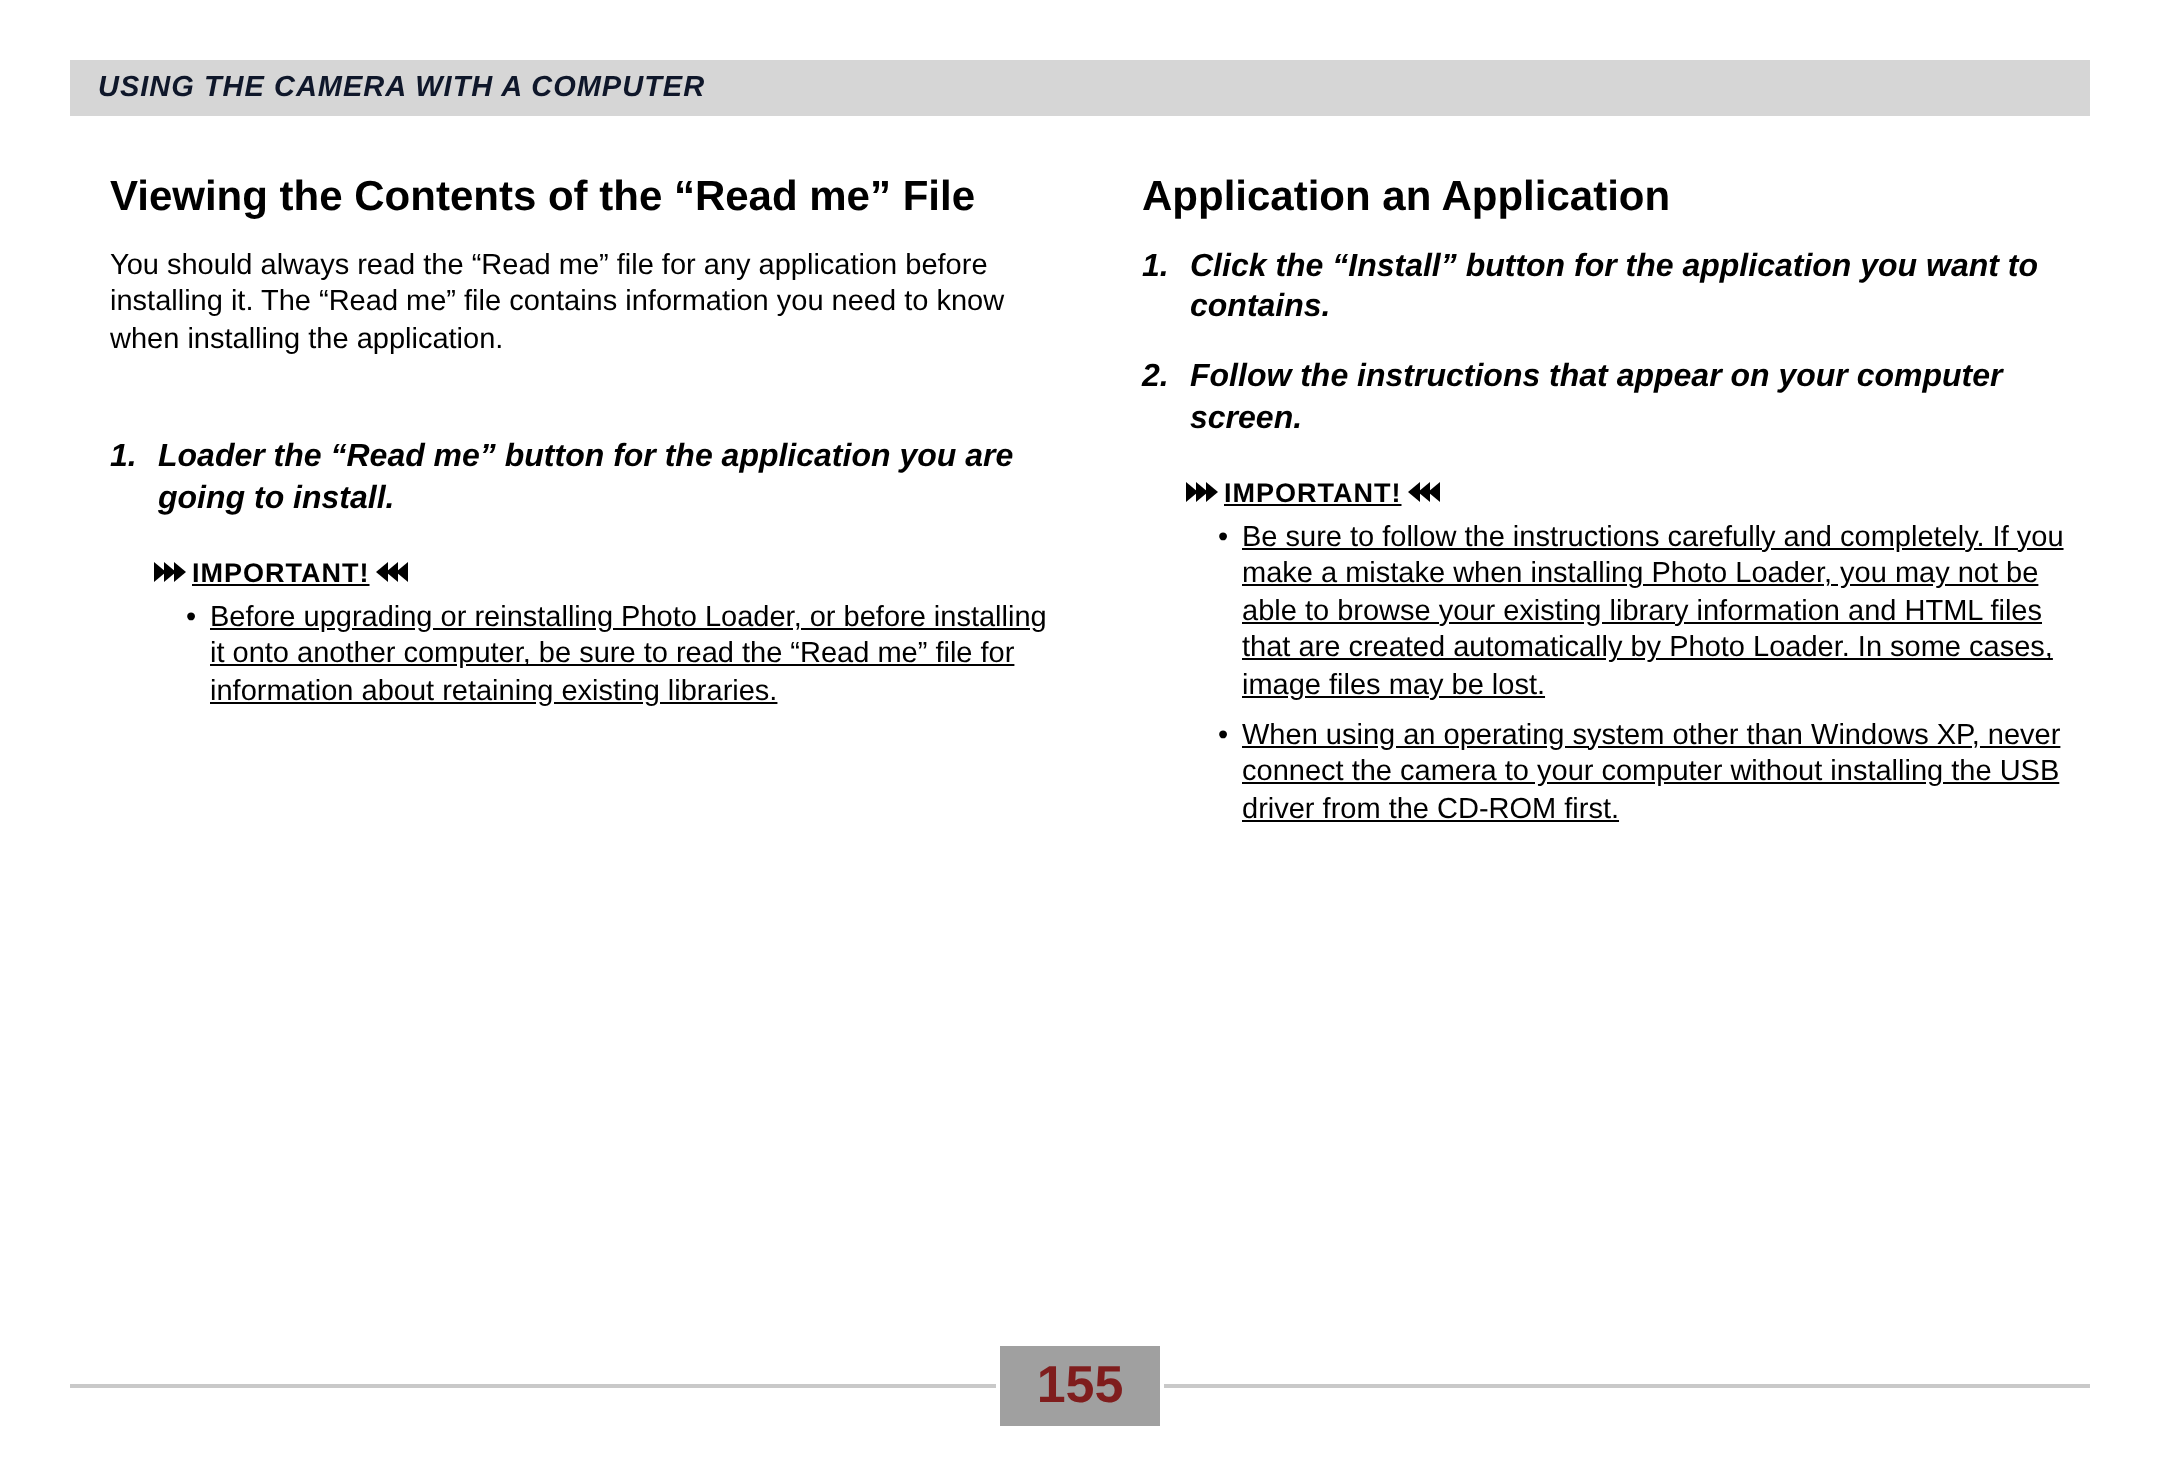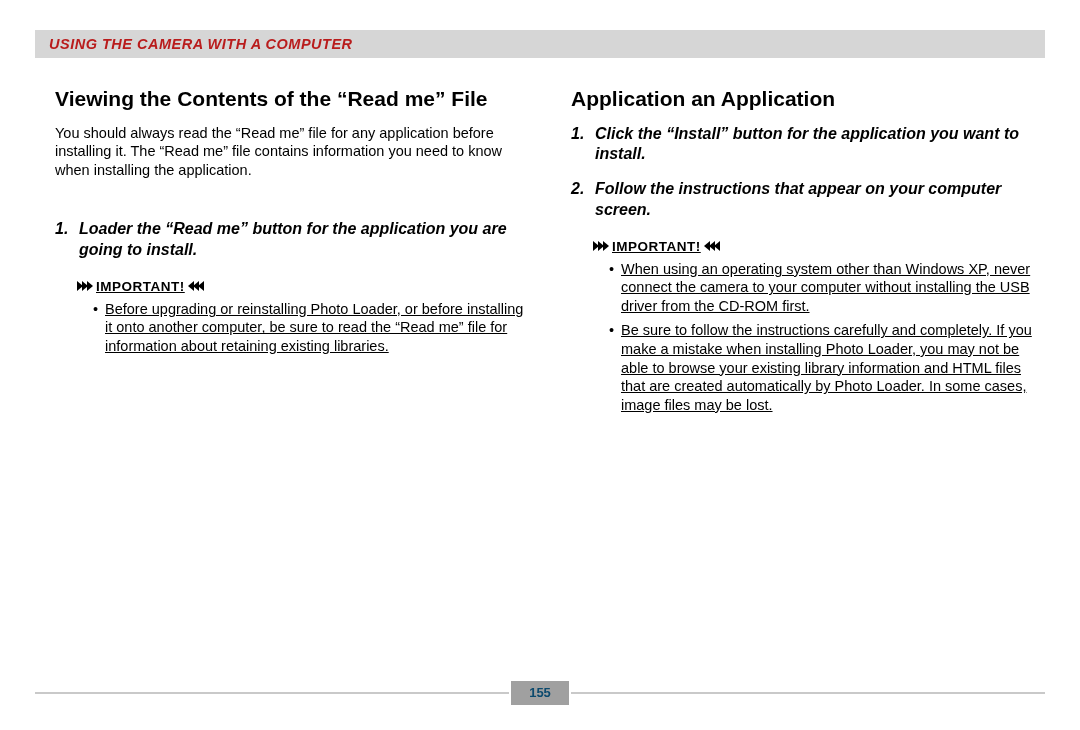--- a/index.html
+++ b/index.html
@@ -19,21 +19,21 @@
     display: flex;
     align-items: center;
     padding-left: 14px;
   }
   .header-bar span {
     font-size: 14.5px;
     font-weight: bold;
     font-style: italic;
     letter-spacing: 0.5px;
     text-transform: uppercase;
-    color: #b91c1c;
+    color: #0f172a;
   }
   .columns {
     position: absolute;
     top: 86px;
     left: 55px;
     right: 39px;
     display: flex;
     gap: 46px;
   }
   .col {
@@ -118,23 +118,23 @@
     display: flex;
     align-items: center;
   }
   .footer .line {
     flex: 1;
     height: 2px;
     background: #c9c9c9;
   }
   .footer .pagenum {
     background: #a0a0a0;
-    color: #0c4a6e;
-    font-weight: bold;
-    font-size: 13px;
+    color: #7f1d1d;
+    font-weight: bold;
+    font-size: 26px;
     padding: 4px 18px 5px;
     margin: 0 2px;
   }
 </style>
 </head>
 <body>
 
 <div class="page">
 
   <div class="header-bar">
@@ -173,21 +173,21 @@
         </ul>
       </div>
     </div>
 
     <div class="col">
       <h2>Application an Application</h2>
 
       <ol class="steps">
         <li>
           <span class="numr">1.</span>
-          <span>Click the “Install” button for the application you want to install.</span>
+          <span>Click the “Install” button for the application you want to contains.</span>
         </li>
         <li>
           <span class="numr">2.</span>
           <span>Follow the instructions that appear on your computer screen.</span>
         </li>
       </ol>
 
       <div class="important-block">
         <div class="important-label">
           <span class="tri-group">
@@ -196,22 +196,22 @@
               <span class="tri right"></span>
           </span>
           <span>IMPORTANT!</span>
           <span class="tri-group">
             <span class="tri left"></span>
               <span class="tri left"></span>
               <span class="tri left"></span>
           </span>
         </div>
         <ul class="bullets">
+          <li>Be sure to follow the instructions carefully and completely. If you make a mistake when installing Photo Loader, you may not be able to browse your existing library information and HTML files that are created automatically by Photo Loader. In some cases, image files may be lost.</li>
           <li>When using an operating system other than Windows XP, never connect the camera to your computer without installing the USB driver from the CD-ROM first.</li>
-          <li>Be sure to follow the instructions carefully and completely. If you make a mistake when installing Photo Loader, you may not be able to browse your existing library information and HTML files that are created automatically by Photo Loader. In some cases, image files may be lost.</li>
         </ul>
       </div>
     </div>
 
   </div>
 
   <div class="footer">
     <div class="line"></div>
     <div class="pagenum">155</div>
     <div class="line"></div>

